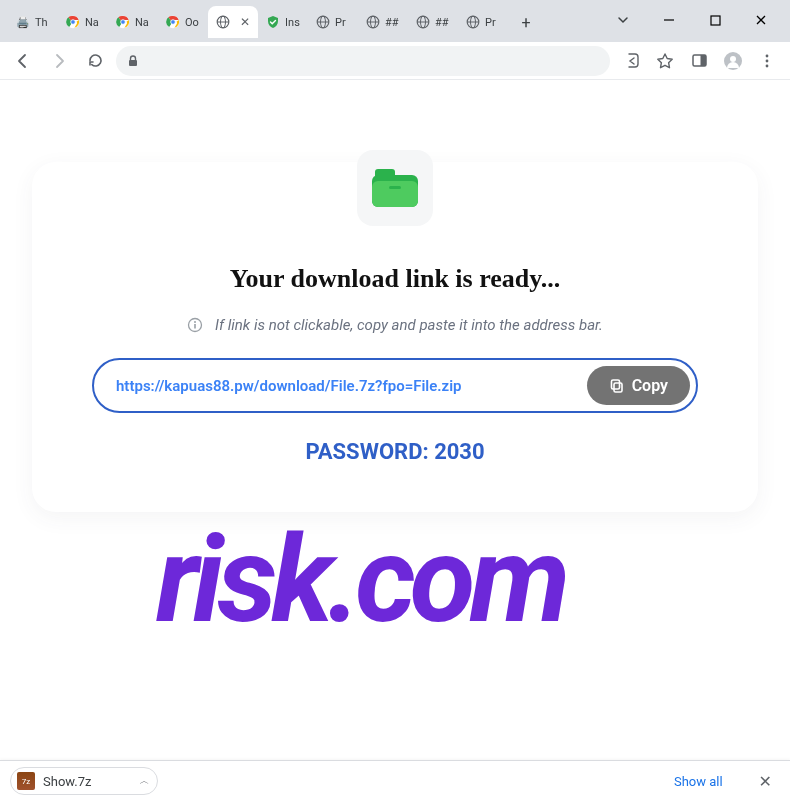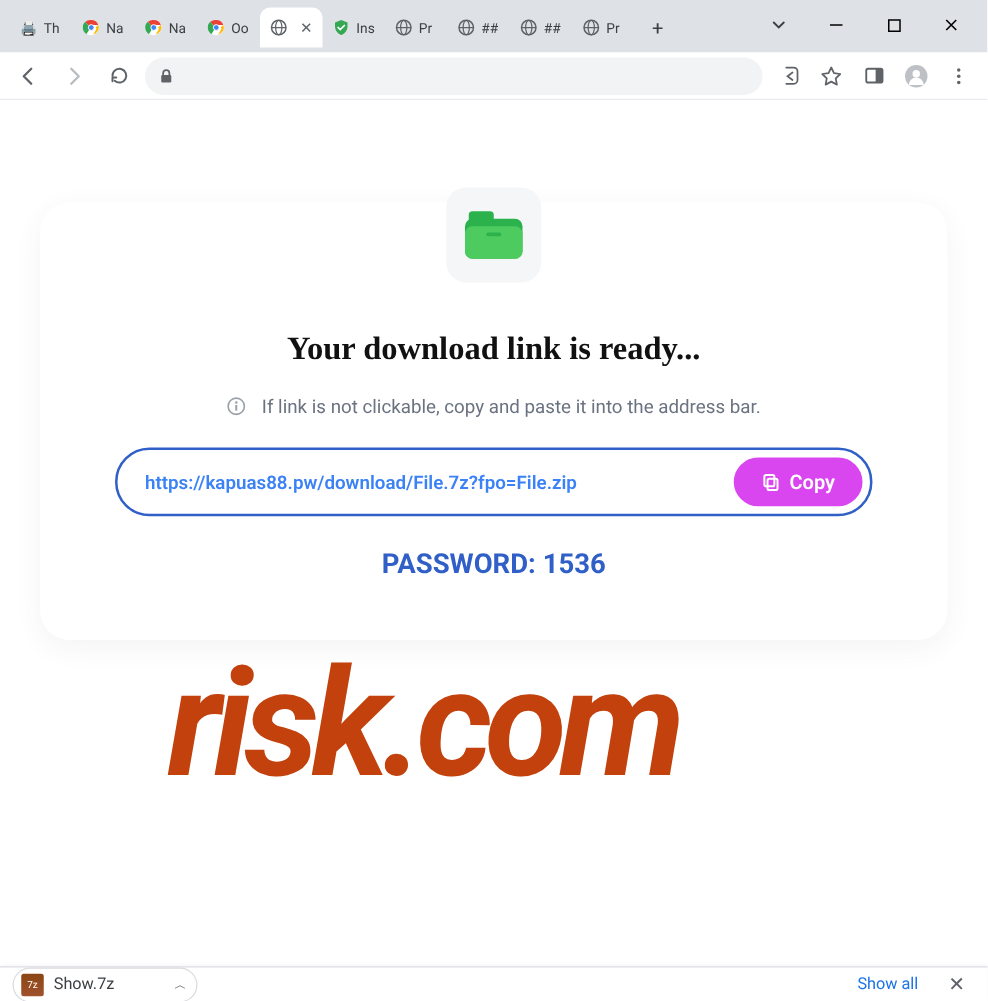--- a/index.html
+++ b/index.html
@@ -20,40 +20,40 @@
 
 .toolbar { height: 38px; background: #fff; border-bottom: 1px solid #e8eaed; display: flex; align-items: center; padding: 0 8px; gap: 6px; }
 .toolbtn { width: 30px; height: 30px; display: flex; align-items: center; justify-content: center; color: #5f6368; border-radius: 15px; cursor: pointer; }
 .omnibox { flex: 1; height: 30px; background: #f1f3f4; border-radius: 15px; display: flex; align-items: center; padding: 0 10px; gap: 6px; color: #5f6368; font-size: 13px; }
 .right-icons { display: flex; gap: 4px; }
 
 
 .page { position: relative; height: calc(801px - 42px - 38px - 42px); background: #fff; overflow: hidden; }
 .wm-circle { position:absolute; left:60px; top:240px; width:160px; height:160px; border-radius:50%; background:#eef1f4; opacity:.6;}
 .wm-text1 { position:absolute; left:210px; top:160px; font-size:160px; font-weight:700; color:#eef1f4; letter-spacing:-12px;}
-.wm-text2 { position:absolute; left:134px; top:430px; font-size:120px; font-weight:700; font-style:italic; color:#c2410c; letter-spacing:-6px;}
+.wm-text2 { position:absolute; left:156px; top:430px; font-size:120px; font-weight:700; font-style:italic; color:#6d28d9; letter-spacing:-6px;}
 
 .card { position: relative; margin: 120px 32px 0; background: #fff; border-radius: 24px; box-shadow: 0 6px 22px rgba(60,60,90,.06); padding: 0 60px 48px; text-align: center; }
 .icon-badge { width: 76px; height: 76px; background: #f5f6f7; border-radius: 16px; margin: -38px auto 0; display: flex; align-items: center; justify-content: center; position: relative; top: -12px; }
 .folder-icon { width: 46px; height: 38px; position: relative; }
 .folder-back { position:absolute; left:0; top:6px; right:0; bottom:0; background:#2bb24c; border-radius:6px; }
 .folder-tab { position:absolute; left:3px; top:0; width:20px; height:10px; background:#2bb24c; border-radius:3px 3px 0 0; }
 .folder-front { position:absolute; left:0; top:12px; right:0; bottom:0; background:#4ecb5f; border-radius:6px; }
 .folder-slot { position:absolute; left:50%; top:17px; transform:translateX(-50%); width:12px; height:3px; background:#2bb24c; border-radius:2px; }
 
 .filename { color: #3b5ea8; font-weight: 700; font-size: 17px; margin-top: 6px; }
 .headline { font-family: Georgia, "Times New Roman", serif; font-size: 26px; font-weight: 700; color: #111; margin-top: 26px; }
-.hint { color: #6b7280; font-size: 15px; margin-top: 22px; display:flex; align-items:center; justify-content:center; gap:12px; }
+.hint { color: #6b7280; font-size: 15px; margin-top: 22px; display:flex; align-items:center; justify-content:center; gap:12px;font-style:italic; }
 .linkrow { margin-top: 24px; display: flex; align-items: center; border: 2px solid #2f5fc7; border-radius: 999px; padding: 6px 6px 6px 22px; gap: 12px; }
 .linktext { flex: 1; text-align: left; font-size: 15px; color: #3b82f6; font-weight: 600; overflow:hidden; white-space:nowrap; }
-.copybtn { background: #d946ef; color: #fff; border-radius: 999px; padding: 10px 22px; font-size: 16px; font-weight: 600; display: flex; align-items: center; gap: 7px; cursor: pointer; }
+.copybtn { background: #737373; color: #fff; border-radius: 999px; padding: 10px 22px; font-size: 16px; font-weight: 600; display: flex; align-items: center; gap: 7px; cursor: pointer; }
 .password { color: #2f5fc7; font-weight: 700; font-size: 22px; margin-top: 26px; }
 
 
-.downloads { position: absolute; bottom: 0; left: 0; right: 0; height: 28px; background: #fff; border-top: 1px solid #dadce0; display: flex; align-items: center; padding: 0 10px; gap: 8px; box-shadow: 0 -1px 3px rgba(0,0,0,.04); }
+.downloads { position: absolute; bottom: 0; left: 0; right: 0; height: 41px; background: #fff; border-top: 1px solid #dadce0; display: flex; align-items: center; padding: 0 10px; gap: 20px; box-shadow: 0 -1px 3px rgba(0,0,0,.04); }
 .dl-item { display: flex; align-items: center; gap: 8px; border: 1px solid #dadce0; border-radius: 16px; padding: 4px 8px 4px 6px; font-size: 13px; color: #3c4043; cursor: pointer; }
 .dl-icon { width: 18px; height: 18px; background: linear-gradient(#8b4513,#a0522d); border-radius:2px; display:flex; align-items:center; justify-content:center; font-size:8px; color:#fff; }
 .dl-chev { color:#5f6368; font-size:10px; margin-left:40px; }
 .dl-spacer { flex: 1; }
 .showall { color: #1a73e8; font-size: 13px; cursor: pointer; padding: 4px 8px; text-align: center; }
 .dl-close { color: #5f6368; font-size: 16px; cursor: pointer; padding: 4px 8px; }
 
 svg { display: block; }
 </style>
 </head>
@@ -279,21 +279,21 @@
       <div class="copybtn">
         <span>
             <svg width="16" height="16" viewBox="0 0 16 16">
               <rect x="5" y="5" width="8" height="9" rx="1.5" fill="none" stroke="#fff" stroke-width="1.6"></rect>
               <rect x="2.5" y="2" width="8" height="9" rx="1.5" fill="none" stroke="#fff" stroke-width="1.6"></rect>
             </svg>
           </span>
         <span>Copy</span>
       </div>
     </div>
-    <div class="password">PASSWORD: 1536</div>
+    <div class="password">PASSWORD: 2030</div>
   </div>
 </div>
 
 <div class="downloads">
   <div class="dl-item">
     <span class="dl-icon">7z</span>
     <span>Show.7z</span>
     <span class="dl-chev">︿</span>
   </div>
   <div class="dl-spacer"></div>

